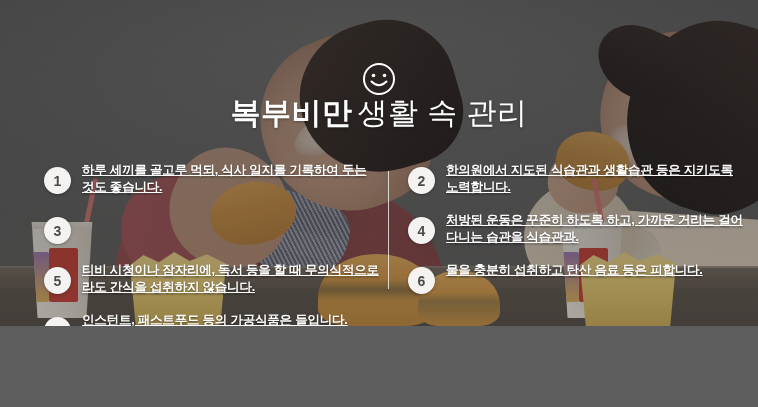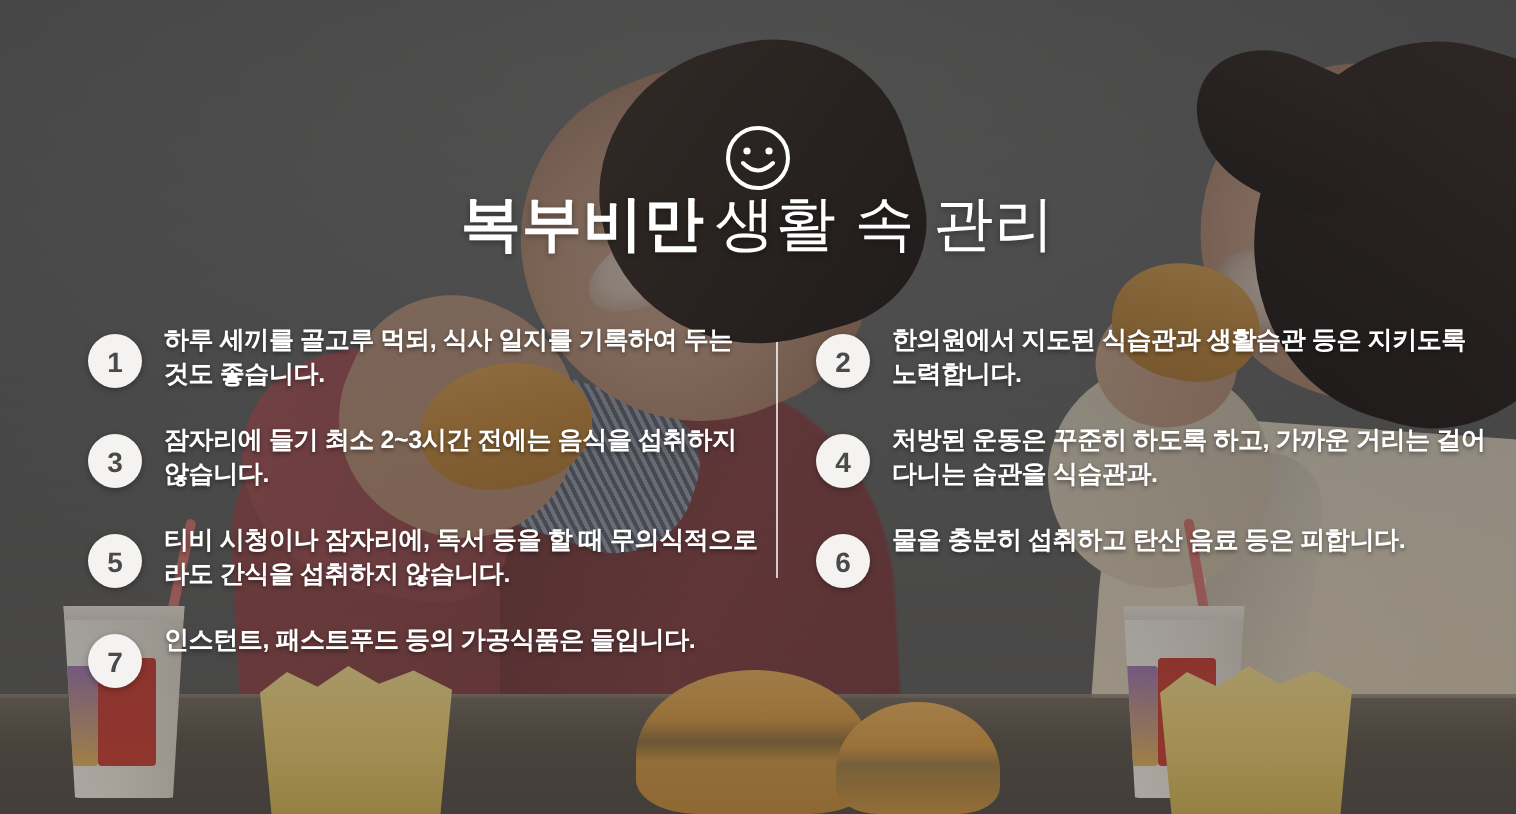--- a/index.html
+++ b/index.html
@@ -6,21 +6,21 @@
   html,body { width:758px; height:407px; overflow:hidden; }
   body {
     font-family:"Liberation Sans","DejaVu Sans",sans-serif;
     background:#5e5e5e;
     position:relative;
   }
 
   
   #banner {
     position:absolute; inset:0;
-    width:758px; height:407px;
+    width:758px; height:326px;
     overflow:hidden;
     background:#4c1d95;
   }
   .photo { position:absolute; inset:0; overflow:hidden; }
 
   
   .wall {
     position:absolute; inset:0;
     background:
       radial-gradient(120% 90% at 48% 12%, #7a7a79 0%, #6a6a6a 38%, #5c5c5c 70%, #545454 100%);
@@ -259,20 +259,21 @@
   }
   .tip-text {
     margin-left:38px;
     color:#ffffff;
     font-size:12.5px;
     font-weight:700;
     line-height:17px;
     letter-spacing:-.2px;
     text-shadow:0 1px 2px rgba(0,0,0,.45);
     word-break:keep-all;
+    text-decoration:underline;
   }
 </style>
 </head>
 <body>
 
 <div id="banner">
 
   <div class="photo">
     <div class="wall"></div>
 
@@ -344,21 +345,20 @@
 
     <div class="cols">
 
       <div class="col col-left">
         <div class="tip">
           <div class="badge">1</div>
           <div class="tip-text">하루 세끼를 골고루 먹되, 식사 일지를 기록하여 두는 것도 좋습니다.</div>
         </div>
         <div class="tip">
           <div class="badge">3</div>
-          <div class="tip-text">잠자리에 들기 최소 2~3시간 전에는 음식을 섭취하지 않습니다.</div>
         </div>
         <div class="tip">
           <div class="badge">5</div>
           <div class="tip-text">티비 시청이나 잠자리에, 독서 등을 할 때 무의식적으로 라도 간식을 섭취하지 않습니다.</div>
         </div>
         <div class="tip">
           <div class="badge">7</div>
           <div class="tip-text">인스턴트, 패스트푸드 등의 가공식품은 들입니다.</div>
         </div>
       </div>

